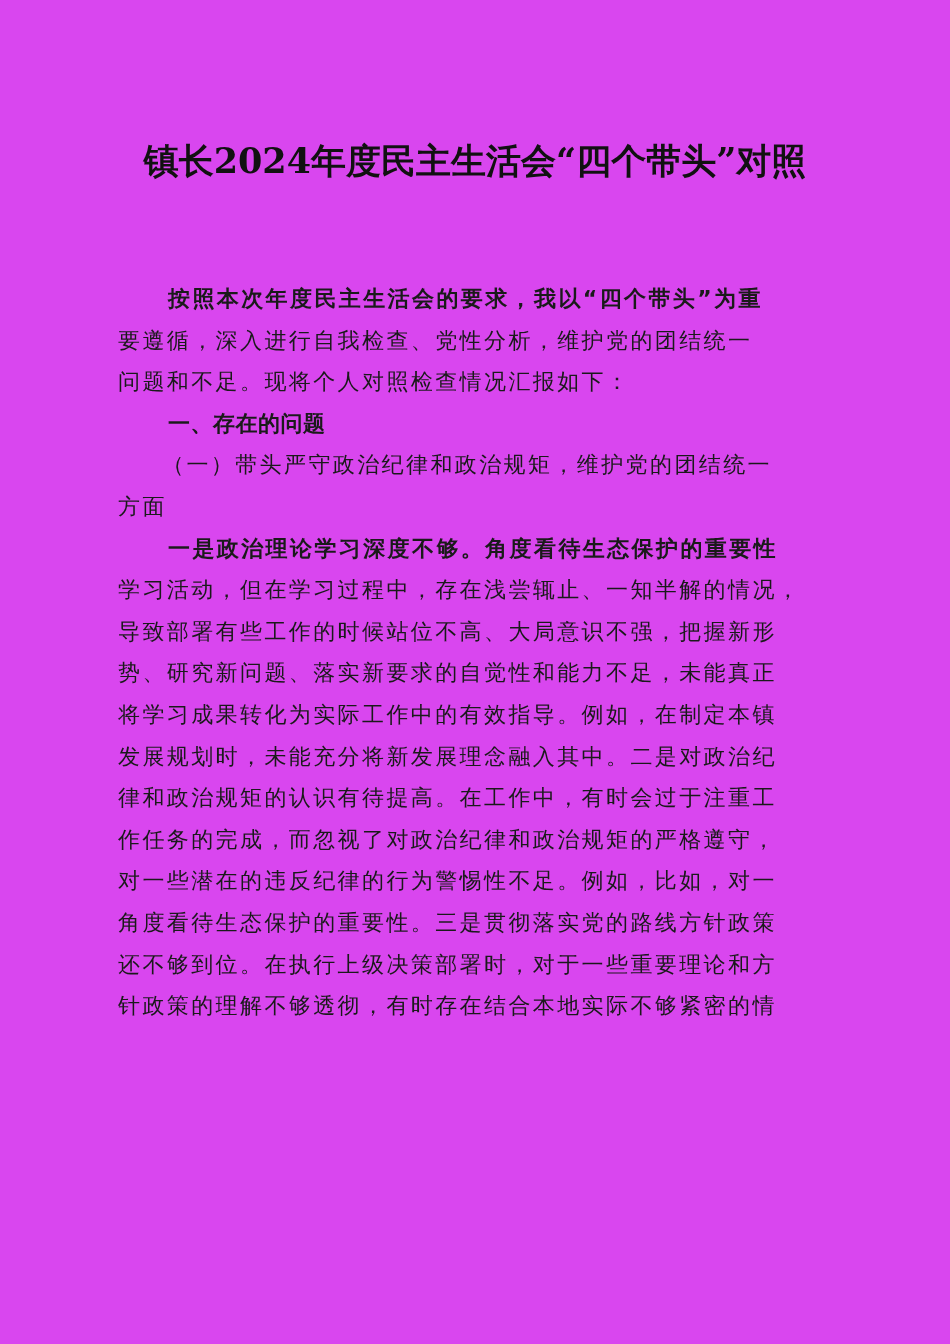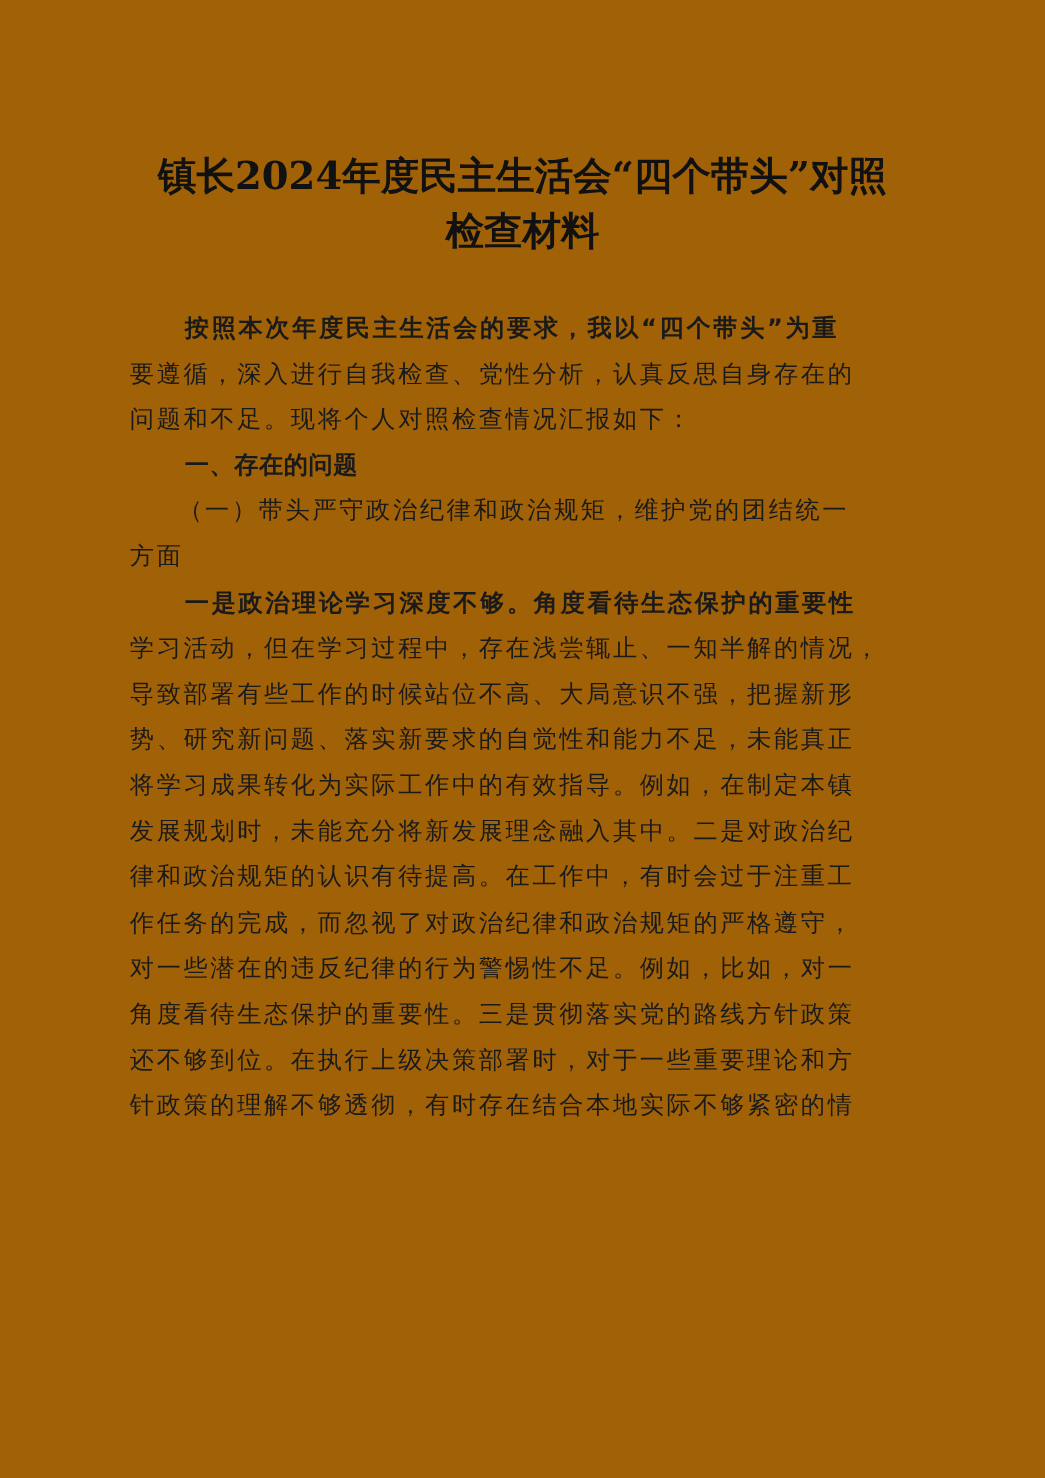--- a/index.html
+++ b/index.html
@@ -1,17 +1,17 @@
 <!DOCTYPE html>
 <html><head>
   <meta charset="utf-8">
   <style>
     html, body { margin: 0; padding: 0; background: #ffffff; }
     body { width: 950px; height: 1344px; position: relative; overflow: hidden; color: #111; }
-    .page { position: absolute; left: 0; top: 0; width: 950px; height: 1344px; background: #a16207; }
+    .page { position: absolute; left: 0; top: 0; width: 950px; height: 1344px; background: #d946ef; }
     .title {
       position: absolute; left: 100px; width: 750px; top: 136px;
       text-align: center; font-family: "DejaVu Serif", "Liberation Serif", serif;
       font-weight: bold; font-size: 35px; line-height: 50px; color: #111;
       letter-spacing: 0px;
     }
     .title .line { display: block; white-space: nowrap; }
     .body-text {
       position: absolute; left: 118px; top: 278px; width: 720px;
       font-family: "DejaVu Sans", "Liberation Sans", sans-serif;
@@ -22,26 +22,25 @@
     .indent { padding-left: 50px; font-weight: bold; }
     .sub-indent { padding-left: 44px; }
   </style>
 </head>
 <body>
 
 <div class="page">
 
   <div class="title">
     <span class="line">镇长2024年度民主生活会“四个带头”对照</span>
-    <span class="line">检查材料</span>
   </div>
 
   <div class="body-text">
     <span class="ln indent">按照本次年度民主生活会的要求，我以“四个带头”为重</span>
-    <span class="ln">要遵循，深入进行自我检查、党性分析，认真反思自身存在的</span>
+    <span class="ln">要遵循，深入进行自我检查、党性分析，维护党的团结统一</span>
     <span class="ln">问题和不足。现将个人对照检查情况汇报如下：</span>
 
     <span class="ln indent heading1">一、存在的问题</span>
 
     <span class="ln sub-indent">（一）带头严守政治纪律和政治规矩，维护党的团结统一</span>
     <span class="ln">方面</span>
 
     <span class="ln indent">一是政治理论学习深度不够。角度看待生态保护的重要性</span>
     <span class="ln">学习活动，但在学习过程中，存在浅尝辄止、一知半解的情况，</span>
     <span class="ln">导致部署有些工作的时候站位不高、大局意识不强，把握新形</span>

